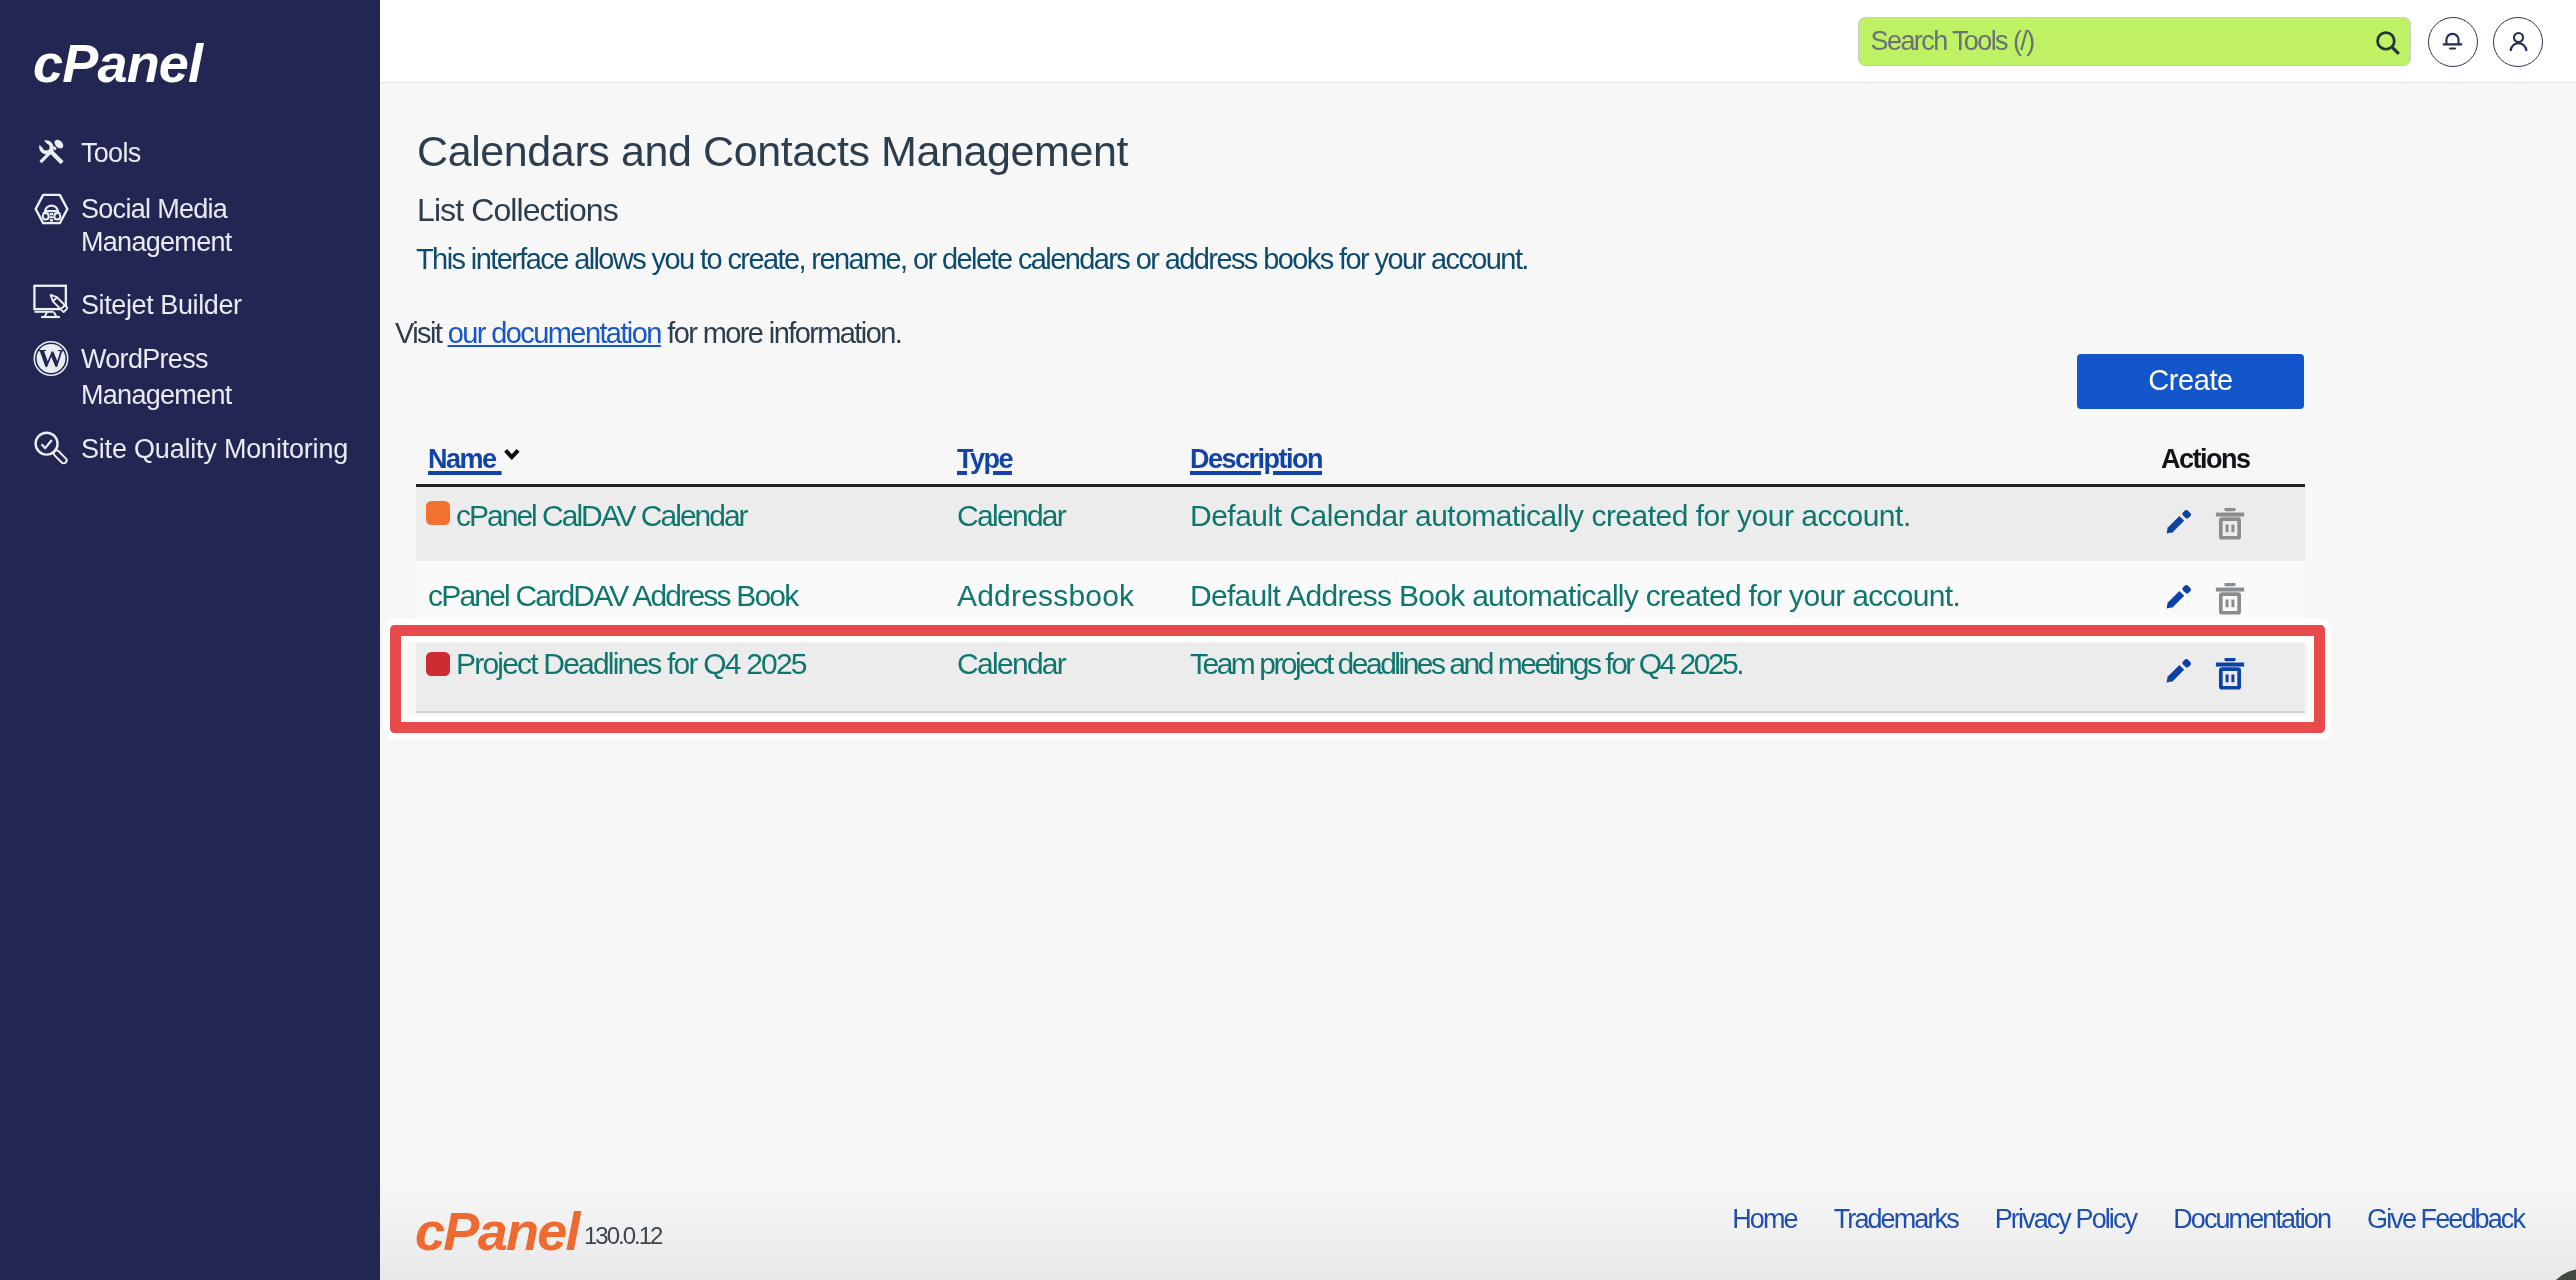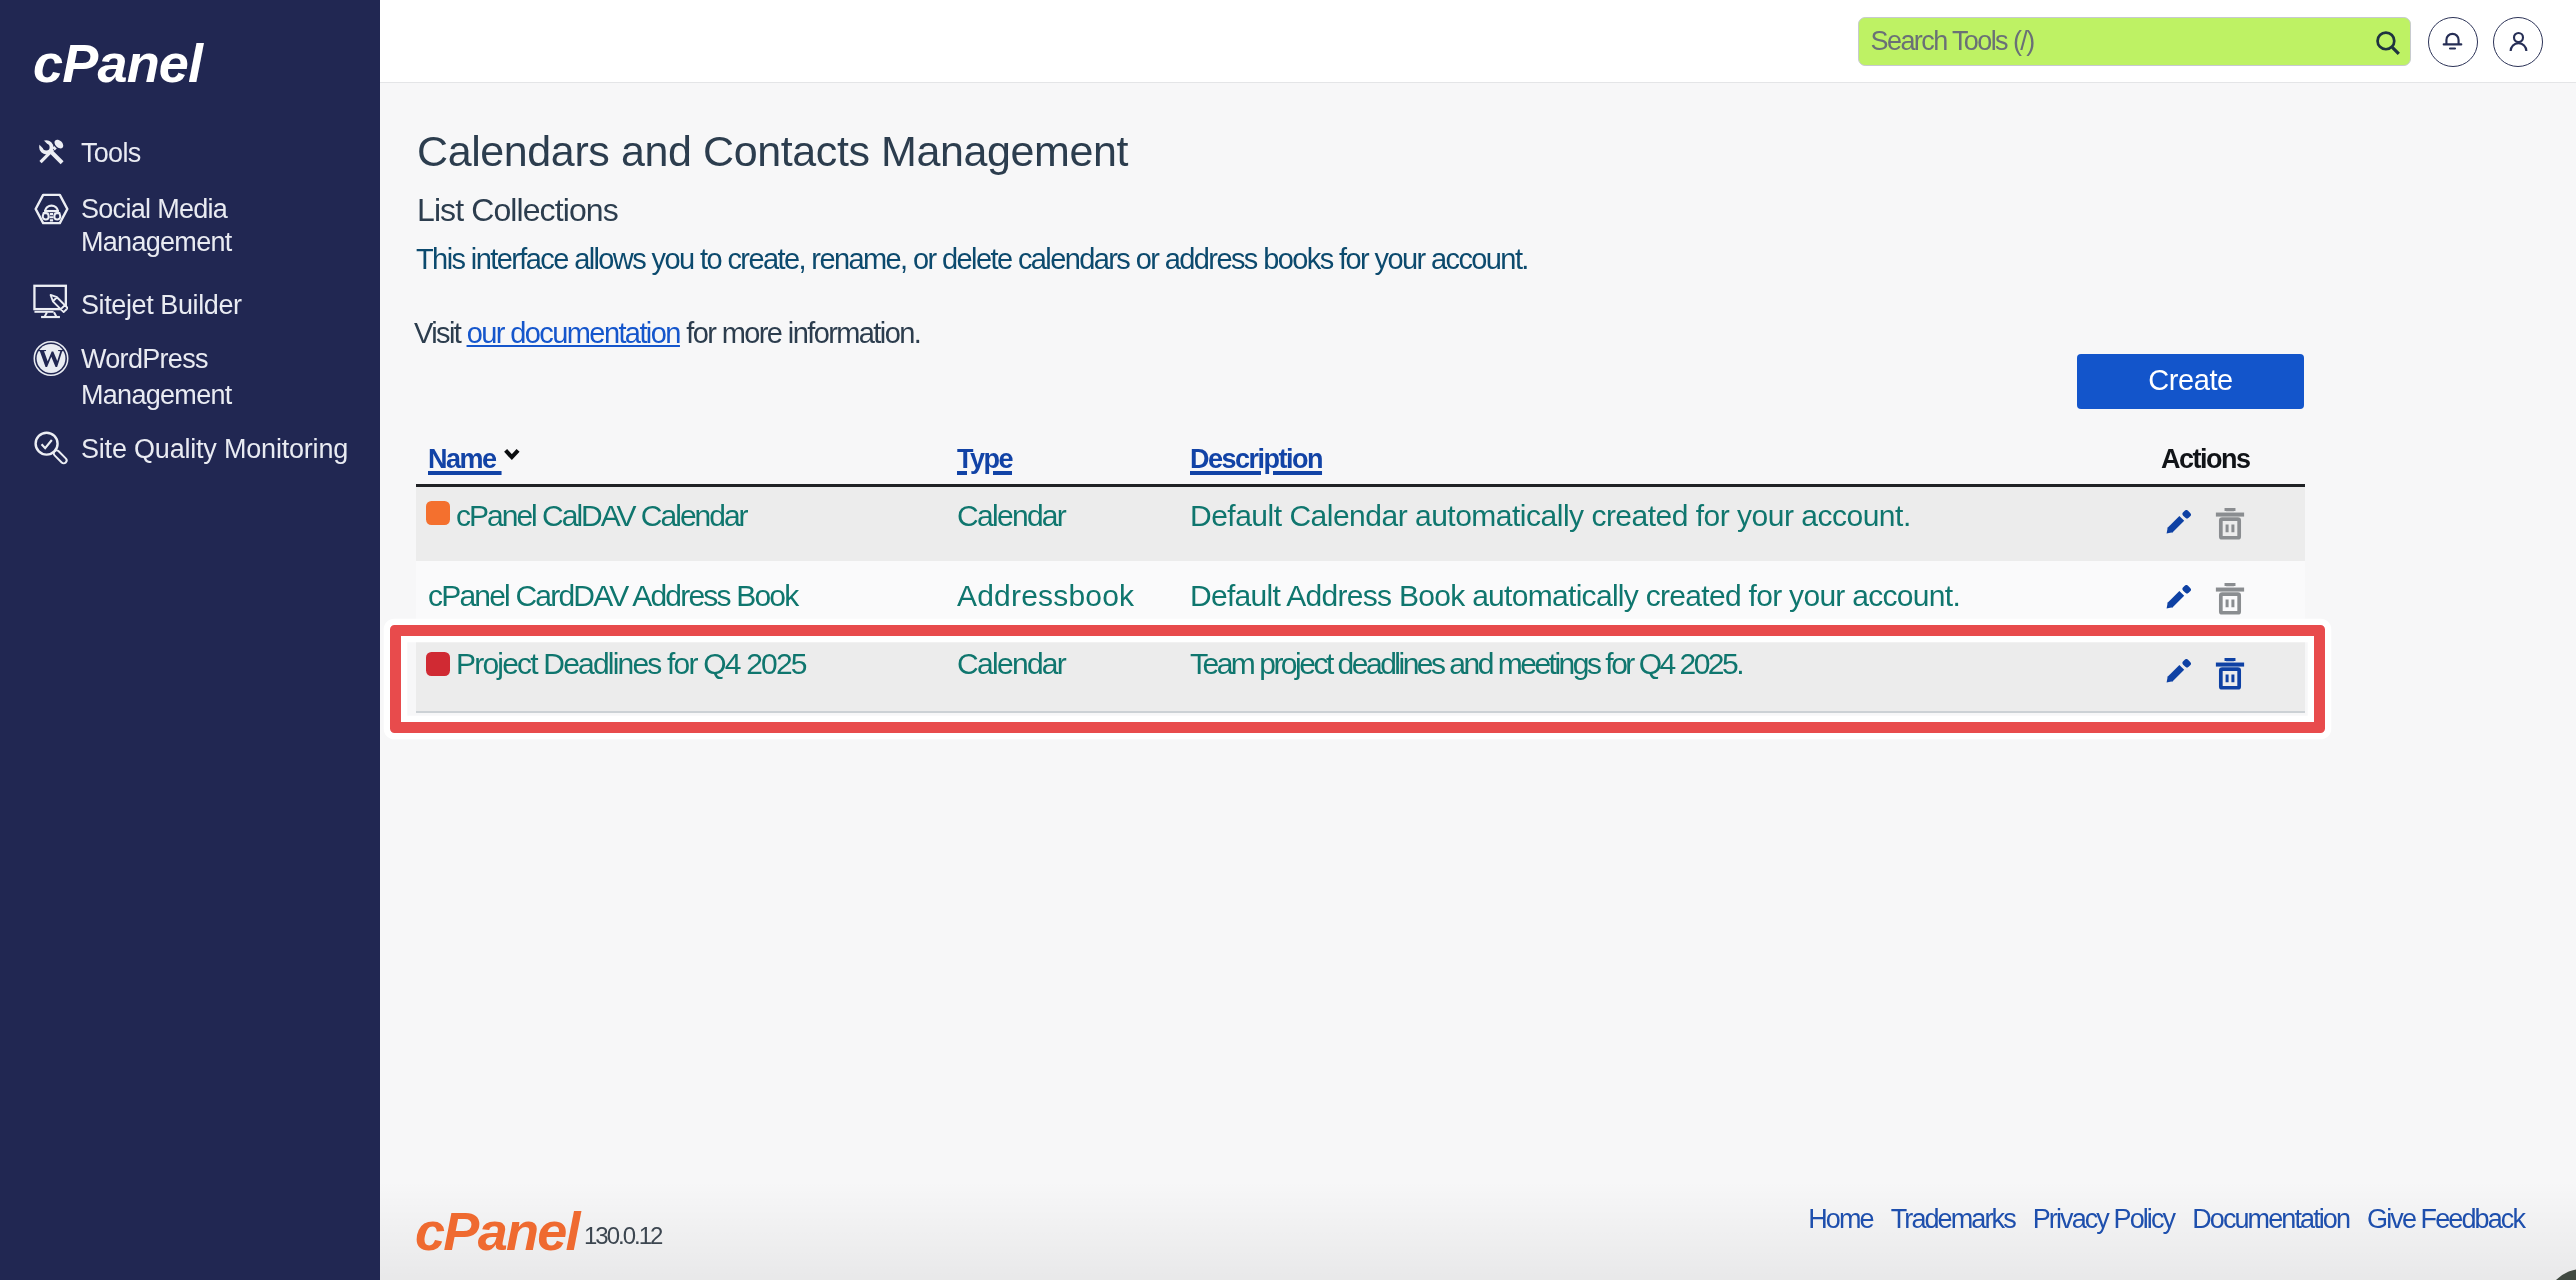--- a/index.html
+++ b/index.html
@@ -16,21 +16,21 @@
 
 #topbar { position:absolute; left:380px; top:0; width:2196px; height:83px; background:#ffffff; border-bottom:0.9px solid #e4e5e7; }
 #search { position:absolute; left:1858px; top:17px; width:553px; height:49px; background:#bef264; border:1.8px solid #c7cacf; border-radius:7.2px; }
 #search span { position:absolute; left:11.6px; top:9.8px; font-size:27px; letter-spacing:-1.6px; color:#6a7076; line-height:27px; }
 .cbtn { position:absolute; top:17px; width:50px; height:50px; border:1.8px solid #2c3357; border-radius:50%; background:#fff; }
 
 
 #h1 { position:absolute; left:417px; top:130px; font-size:43px; letter-spacing:-0.4px; color:#2c3d4e; line-height:43px; }
 #sub { position:absolute; left:417px; top:194px; font-size:32px; letter-spacing:-0.9px; color:#2c3d4e; line-height:32px; }
 #para { position:absolute; left:416px; top:245px; font-size:29px; letter-spacing:-1.6px; color:#0c4a6e; line-height:29px; }
-#visit { position:absolute; left:414px; top:319px; font-size:29px; letter-spacing:-1.6px; color:#2c3d4e; line-height:29px; }
+#visit { position:absolute; left:395px; top:319px; font-size:29px; letter-spacing:-1.6px; color:#2c3d4e; line-height:29px; }
 #visit a { color:#1556cc; }
 
 #create { position:absolute; left:2077px; top:354px; width:227px; height:55px; background:#1355cb; border-radius:4px; color:#fff; font-size:29px; letter-spacing:-0.4px; text-align:center; line-height:53px; }
 
 
 .th { position:absolute; top:446px; font-size:27px; font-weight:700; letter-spacing:-1.5px; color:#1243a6; line-height:27px; }
 .th u { text-decoration-thickness:3.6px; text-underline-offset:2.7px; }
 #thactions { position:absolute; top:446px; left:2161px; font-size:27px; font-weight:700; letter-spacing:-1.5px; color:#111418; line-height:27px; }
 #hdrline { position:absolute; left:416px; top:484px; width:1889px; height:2.7px; background:#202225; }
 .row { position:absolute; left:416px; width:1889px; }
@@ -41,21 +41,21 @@
 .sq { position:absolute; width:24px; height:24px; border-radius:5.4px; }
 .ct { position:absolute; font-size:30px; letter-spacing:-1.7px; color:#0f766e; line-height:27px; }
 
 
 #annot { position:absolute; left:390px; top:625px; width:1935px; height:108px; border:11.6px solid #e84b4c; border-radius:4.5px; box-shadow:0 0 0 6.3px #ffffff, inset 0 0 0 6.3px #ffffff; }
 
 
 #flogo { position:absolute; left:415px; top:1204px; font-size:54px; font-weight:700; font-style:italic; letter-spacing:-1.7px; color:#ef6a30; line-height:54px; }
 #fver { position:absolute; left:584px; top:1224px; font-size:24px; letter-spacing:-2px; color:#3c4650; line-height:24px; }
 #flinks { position:absolute; top:1206px; right:52px; font-size:27px; letter-spacing:-1.9px; color:#1e4fad; line-height:27px; }
-#flinks span { margin-left:18px; }
+#flinks span { margin-left:37px; }
 #chatblob { position:absolute; left:2546px; top:1269px; width:72px; height:72px; border-radius:50%; background:#414a42; }
 #fgrad { position:absolute; left:0; top:1181px; width:2576px; height:99px; background:linear-gradient(to bottom, rgba(0,0,0,0), rgba(0,0,0,0.06)); pointer-events:none; }
 </style>
 </head>
 <body>
 
 <div id="fgrad"></div>
 <div id="sidebar">
   <div id="slogo">cPanel</div>
 </div>

